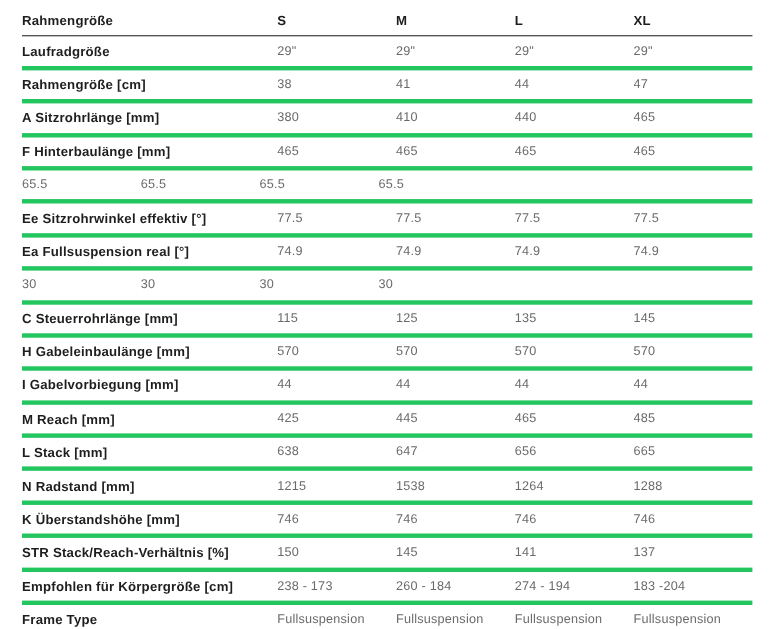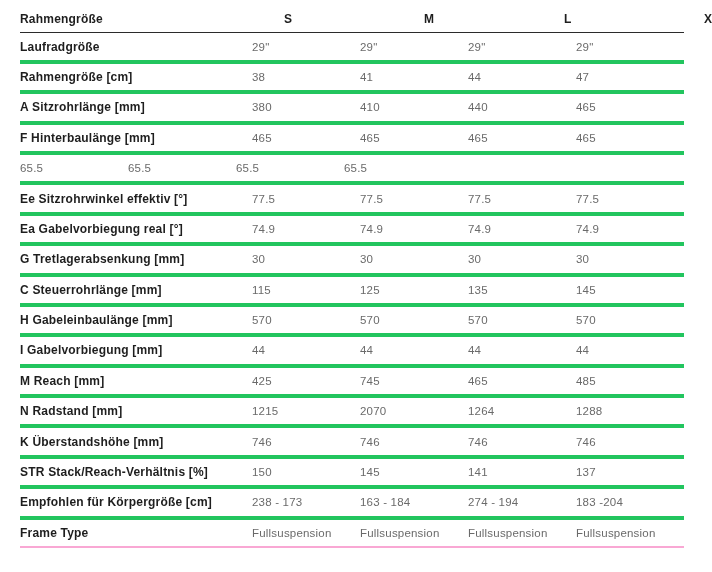--- a/index.html
+++ b/index.html
@@ -23,21 +23,20 @@
   }
   .row {
     display: flex;
     align-items: center;
     height: 26.4px;
     border-bottom: 4px solid #22c55e;
     letter-spacing: 0.2px;
   }
   .row.header {
     border-bottom: 1.5px solid #2b2b2b;
-    gap: 32px;
   }
   .row.last {
     border-bottom: 2px solid #f9a8d4;
   }
   .cell {
     white-space: nowrap;
     overflow: hidden;
   }
   .cell.label {
     flex: 0 0 232px;
@@ -113,29 +112,28 @@
 
     <div class="row">
       <div class="cell label">Ee Sitzrohrwinkel effektiv [°]</div>
       <div class="cell value">77.5</div>
       <div class="cell value">77.5</div>
       <div class="cell value">77.5</div>
       <div class="cell value">77.5</div>
     </div>
 
     <div class="row">
-      <div class="cell label">Ea Gabelvorbiegung real [°]</div>
-      <div class="cell value">74.9</div>
-      <div class="cell value">74.9</div>
-      <div class="cell value">74.9</div>
-      <div class="cell value">74.9</div>
-    </div>
-
-    <div class="row">
-      <div class="cell label">G Tretlagerabsenkung [mm]</div>
+      <div class="cell label">Ea Fullsuspension real [°]</div>
+      <div class="cell value">74.9</div>
+      <div class="cell value">74.9</div>
+      <div class="cell value">74.9</div>
+      <div class="cell value">74.9</div>
+    </div>
+
+    <div class="row">
       <div class="cell value">30</div>
       <div class="cell value">30</div>
       <div class="cell value">30</div>
       <div class="cell value">30</div>
     </div>
 
     <div class="row">
       <div class="cell label">C Steuerrohrlänge [mm]</div>
       <div class="cell value">115</div>
       <div class="cell value">125</div>
@@ -155,30 +153,37 @@
       <div class="cell label">I Gabelvorbiegung [mm]</div>
       <div class="cell value">44</div>
       <div class="cell value">44</div>
       <div class="cell value">44</div>
       <div class="cell value">44</div>
     </div>
 
     <div class="row">
       <div class="cell label">M Reach [mm]</div>
       <div class="cell value">425</div>
-      <div class="cell value">745</div>
+      <div class="cell value">445</div>
       <div class="cell value">465</div>
       <div class="cell value">485</div>
     </div>
 
+    <div class="row">
+      <div class="cell label">L Stack [mm]</div>
+      <div class="cell value">638</div>
+      <div class="cell value">647</div>
+      <div class="cell value">656</div>
+      <div class="cell value">665</div>
+    </div>
 
     <div class="row">
       <div class="cell label">N Radstand [mm]</div>
       <div class="cell value">1215</div>
-      <div class="cell value">2070</div>
+      <div class="cell value">1538</div>
       <div class="cell value">1264</div>
       <div class="cell value">1288</div>
     </div>
 
     <div class="row">
       <div class="cell label">K Überstandshöhe [mm]</div>
       <div class="cell value">746</div>
       <div class="cell value">746</div>
       <div class="cell value">746</div>
       <div class="cell value">746</div>
@@ -188,21 +193,21 @@
       <div class="cell label">STR Stack/Reach-Verhältnis [%]</div>
       <div class="cell value">150</div>
       <div class="cell value">145</div>
       <div class="cell value">141</div>
       <div class="cell value">137</div>
     </div>
 
     <div class="row">
       <div class="cell label">Empfohlen für Körpergröße [cm]</div>
       <div class="cell value">238 - 173</div>
-      <div class="cell value">163 - 184</div>
+      <div class="cell value">260 - 184</div>
       <div class="cell value">274 - 194</div>
       <div class="cell value">183 -204</div>
     </div>
 
     <div class="row last">
       <div class="cell label">Frame Type</div>
       <div class="cell value">Fullsuspension</div>
       <div class="cell value">Fullsuspension</div>
       <div class="cell value">Fullsuspension</div>
       <div class="cell value">Fullsuspension</div>

